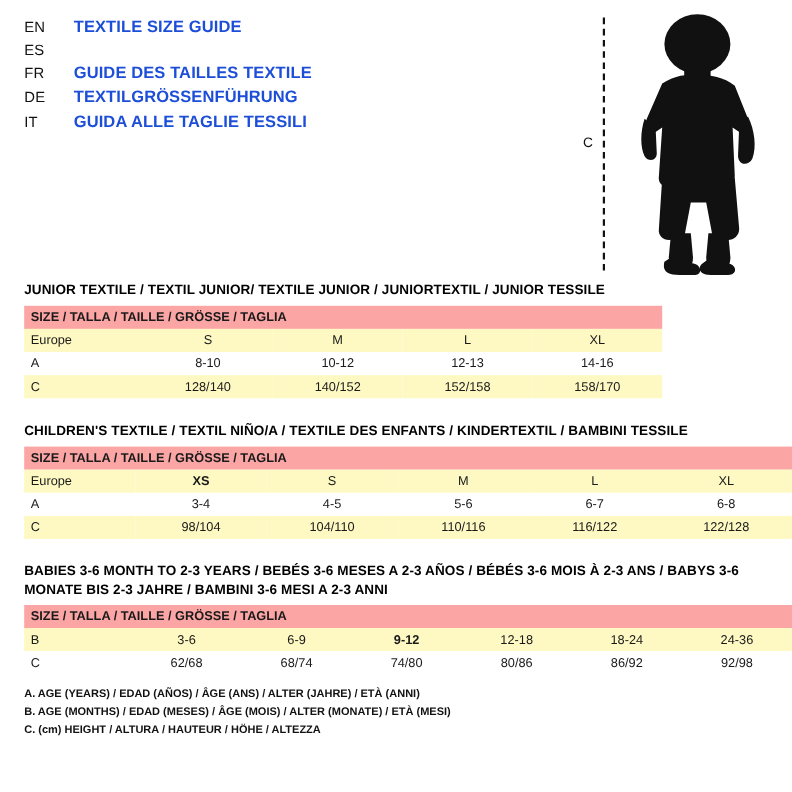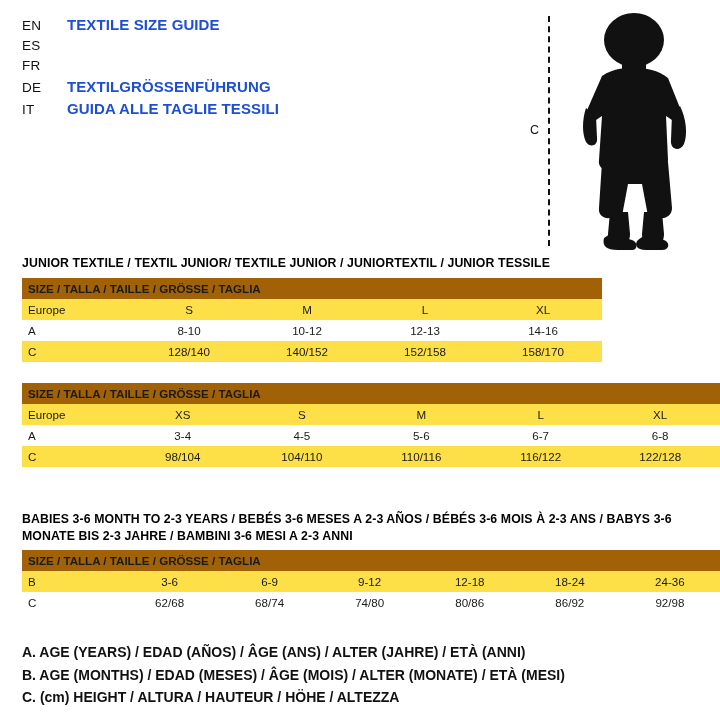--- a/index.html
+++ b/index.html
@@ -100,47 +100,47 @@
     padding: 4px 6px;
     font-weight: normal;
     text-align: center;
     white-space: nowrap;
   }
   table.size-table .rowhead {
     text-align: left;
     padding-left: 6px;
   }
   tr.head-row {
-    background: #a16207;
+    background: #fca5a5;
   }
   tr.head-row td {
     font-weight: bold;
     text-align: left;
   }
   tr.band {
-    background: #fde047;
+    background: #fef9c3;
   }
   tr.plain {
     background: #ffffff;
   }
 
   
   .tbl-block {
     position: absolute;
     left: 22px;
   }
   #block-junior { top: 255px; }
   #block-children { top: 383px; }
   #block-babies { top: 511px; }
 
   .legend {
     position: absolute;
     left: 22px;
-    top: 641px;
-    font-size: 14px;
+    top: 624px;
+    font-size: 10px;
     line-height: 1.62;
     color: #111;
   }
   .legend div { white-space: nowrap; }
   .legend .bold { font-weight: bold; }
 </style>
 </head>
 <body>
 
 <div class="page">
@@ -148,20 +148,21 @@
   <div class="lang-block">
     <div class="lang-row">
       <span class="lang-code">EN</span>
       <span class="lang-title">TEXTILE SIZE GUIDE</span>
     </div>
     <div class="lang-row">
       <span class="lang-code">ES</span>
     </div>
     <div class="lang-row">
       <span class="lang-code">FR</span>
+      <span class="lang-title">GUIDE DES TAILLES TEXTILE</span>
     </div>
     <div class="lang-row">
       <span class="lang-code">DE</span>
       <span class="lang-title">TEXTILGRÖSSENFÜHRUNG</span>
     </div>
     <div class="lang-row">
       <span class="lang-code">IT</span>
       <span class="lang-title">GUIDA ALLE TAGLIE TESSILI</span>
     </div>
   </div>
@@ -228,28 +229,29 @@
         <td>128/140</td>
         <td>140/152</td>
         <td>152/158</td>
         <td>158/170</td>
       </tr>
     </tbody>
       </table>
   </div>
 
   <div class="tbl-block" id="block-children">
+    <div class="section-title">CHILDREN'S TEXTILE / TEXTIL NIÑO/A / TEXTILE DES ENFANTS / KINDERTEXTIL / BAMBINI TESSILE</div>
     <table class="size-table">
       <tbody>
           <tr class="head-row">
         <td class="rowhead" colspan="6" style="width:676px;">SIZE / TALLA / TAILLE / GRÖSSE / TAGLIA</td>
       </tr>
       <tr class="band">
         <td class="rowhead" style="width:96px;">Europe</td>
-        <td style="width:116px;">XS</td>
+        <td style="width:116px;font-weight:bold;">XS</td>
         <td style="width:116px;">S</td>
         <td style="width:116px;">M</td>
         <td style="width:116px;">L</td>
         <td style="width:116px;">XL</td>
       </tr>
       <tr class="plain">
         <td class="rowhead">A</td>
         <td>3-4</td>
         <td>4-5</td>
         <td>5-6</td>
@@ -272,21 +274,21 @@
     <div class="section-title">BABIES 3-6 MONTH TO 2-3 YEARS / BEBÉS 3-6 MESES A 2-3 AÑOS / BÉBÉS 3-6 MOIS À 2-3 ANS / BABYS 3-6 MONATE BIS 2-3 JAHRE / BAMBINI 3-6 MESI A 2-3 ANNI</div>
     <table class="size-table">
       <tbody>
           <tr class="head-row">
         <td class="rowhead" colspan="7" style="width:676px;">SIZE / TALLA / TAILLE / GRÖSSE / TAGLIA</td>
       </tr>
       <tr class="band">
         <td class="rowhead" style="width:96px;">B</td>
         <td style="width:96px;">3-6</td>
         <td style="width:96px;">6-9</td>
-        <td style="width:96px;">9-12</td>
+        <td style="width:96px;font-weight:bold;">9-12</td>
         <td style="width:96px;">12-18</td>
         <td style="width:96px;">18-24</td>
         <td style="width:96px;">24-36</td>
       </tr>
       <tr class="plain">
         <td class="rowhead">C</td>
         <td>62/68</td>
         <td>68/74</td>
         <td>74/80</td>
         <td>80/86</td>

